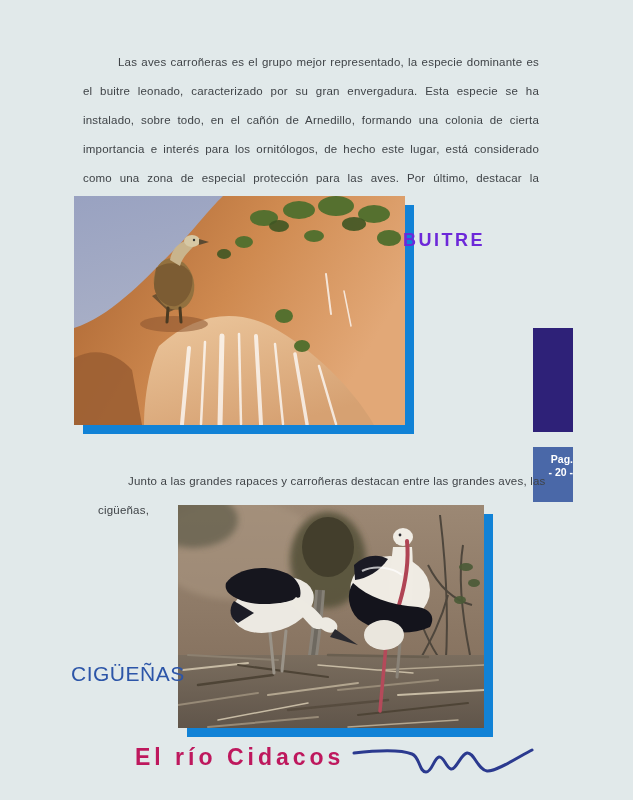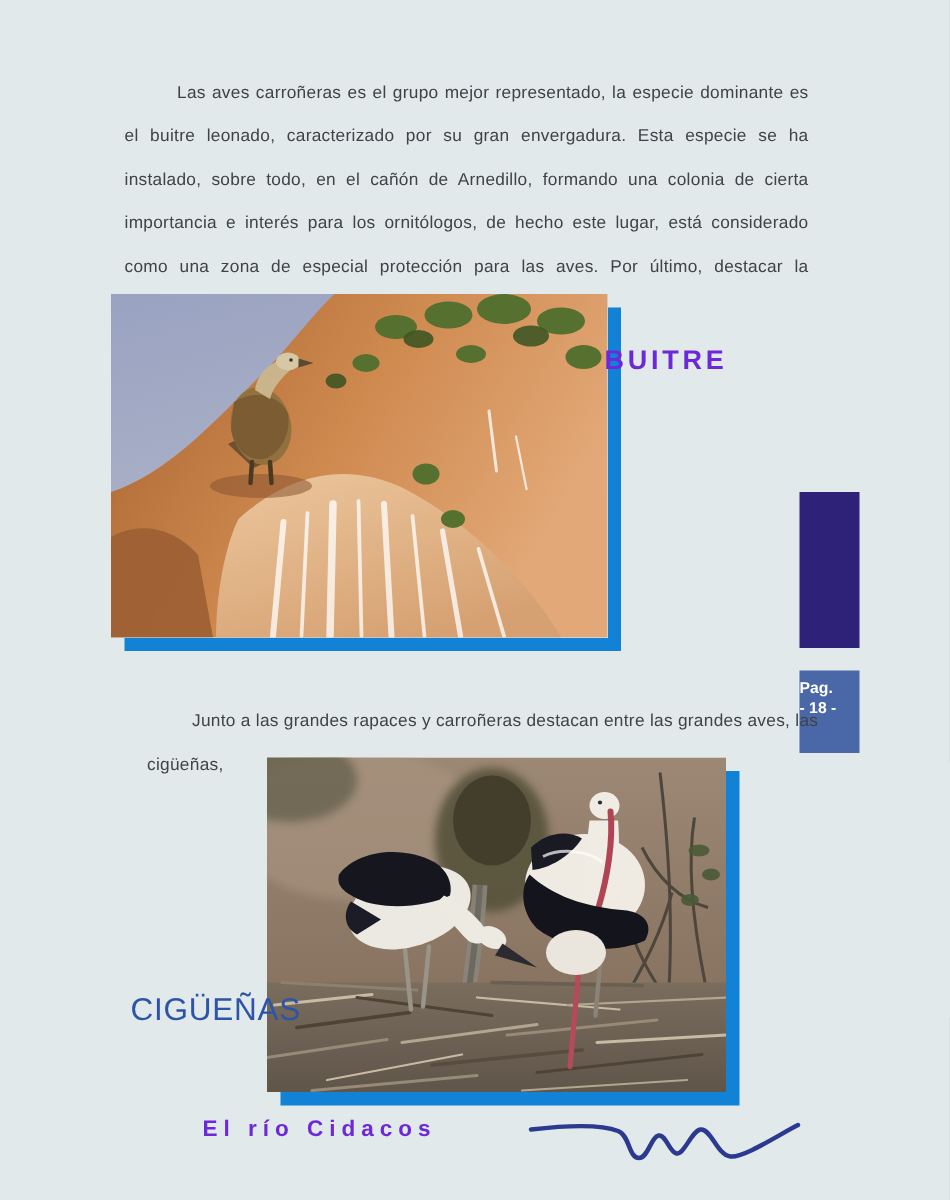--- a/index.html
+++ b/index.html
@@ -36,39 +36,39 @@
   }
   .figure svg{display:block;}
   .fig-vulture{left:74px;top:196px;width:331px;height:229px;}
   .fig-stork{left:178px;top:505px;width:306px;height:223px;}
   .heading-buitre{
     position:absolute;left:403px;top:230px;
     font-size:18px;font-weight:bold;letter-spacing:2.5px;
     color:#6d28d9;z-index:6;
   }
   .heading-ciguenas{
-    position:absolute;left:87px;top:662px;
+    position:absolute;left:71px;top:662px;
     font-size:21px;font-weight:normal;letter-spacing:.5px;
     color:#2c55a8;z-index:6;
   }
   .navy-rect{
     position:absolute;left:533px;top:328px;
     width:40px;height:104px;background:#2e2178;
   }
   .page-badge{
     position:absolute;left:533px;top:447px;
     width:40px;height:55px;background:#4a68a8;
-    color:#ffffff;text-align:left;
+    color:#ffffff;text-align:right;
     font-size:10.5px;font-weight:bold;line-height:13px;
     padding-top:6px;box-sizing:border-box;
   }
   .footer-title{
     position:absolute;left:135px;top:744px;
-    font-size:15px;font-weight:bold;letter-spacing:4px;
-    color:#6d28d9;z-index:6;
+    font-size:23px;font-weight:bold;letter-spacing:4px;
+    color:#be185d;z-index:6;
   }
   .wavy{position:absolute;left:350px;top:740px;z-index:5;}
 </style>
 </head>
 <body>
 
 <div class="page">
 
   <p class="body-text para-intro">Las aves carroñeras es el grupo mejor representado, la especie dominante es el buitre leonado, caracterizado por su gran envergadura. Esta especie se ha instalado, sobre todo, en el cañón de Arnedillo, formando una colonia de cierta importancia e interés para los ornitólogos, de hecho este lugar, está considerado como una zona de especial protección para las aves. Por último, destacar la presencia de alimoches.</p>
 
@@ -136,21 +136,21 @@
       </g>
     </svg>
   </div>
 
   <div class="heading-buitre">BUITRE</div>
 
   <div class="navy-rect"></div>
 
   <div class="page-badge">
     <div>Pag.</div>
-    <div>- 18 -</div>
+    <div>- 20 -</div>
   </div>
 
   <p class="body-text para-storks">Junto a las grandes rapaces y carroñeras destacan entre las grandes aves, las cigüeñas,</p>
 
   <div class="figure fig-stork" role="img" aria-label="Dos cigüeñas blancas en su nido">
     <svg width="306" height="223" viewBox="0 0 306 223">
       <defs>
         <linearGradient id="bgG" x1="0" y1="0" x2="0" y2="1">
           <stop offset="0" stop-color="#9c8874"></stop>
           <stop offset="0.6" stop-color="#8a7663"></stop>

